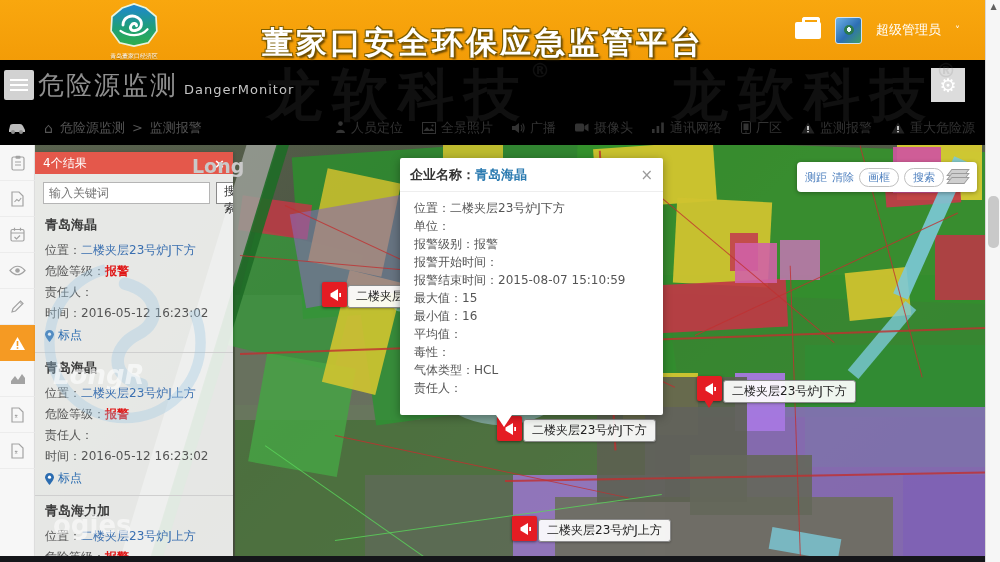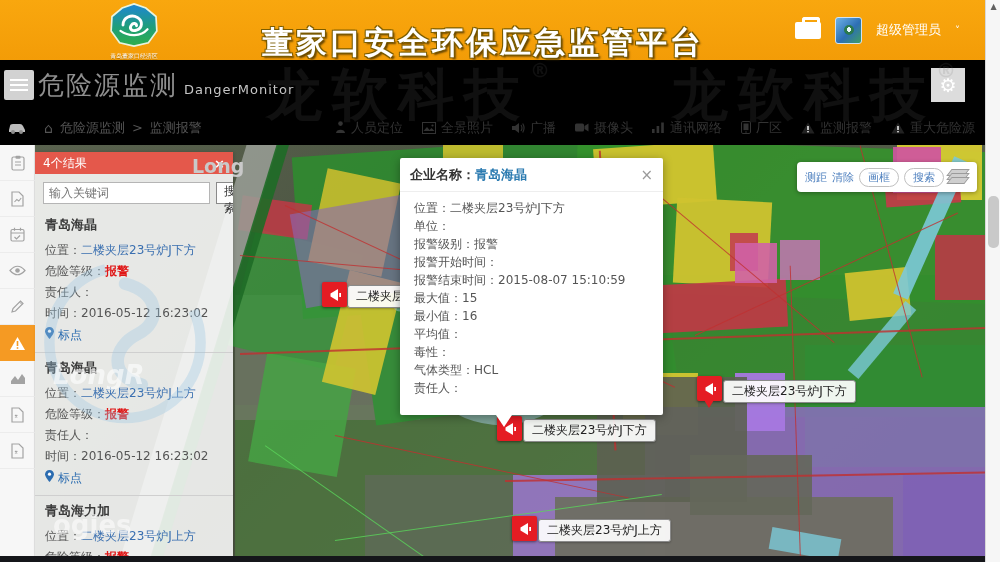--- a/index.html
+++ b/index.html
@@ -84,21 +84,21 @@
   .panel-close { margin-left:auto; font-weight:bold; cursor:pointer; font-size:13px; }
   .search-row { display:flex; align-items:center; gap:6px; padding:8px 8px 6px 8px; }
   .search-input { flex:1; height:22px; border:1px solid #b5b5b5; background:#fff; padding:0 5px; font-size:12px; color:#333; }
   .search-btn { height:22px; border:1px solid #8a8a8a; background:#fdfdfd; font-size:12px; padding:0 7px; cursor:pointer; color:#333; }
   .entry { padding:6px 10px 8px 10px; }
   .entry + .entry { border-top:1px solid #cfcfcf; }
   .e-name { font-size:13px; color:#3a3a3a; font-weight:bold; margin-bottom:6px; }
   .e-row { font-size:12px; color:#555; line-height:21px; white-space:nowrap; }
   .e-loc { color:#3a6fb0; }
   .e-alarm { color:#e01717; font-weight:bold; }
-  .e-mark { display:flex; align-items:flex-start; gap:4px; color:#2b6cb0; font-size:12px; margin-top:3px; cursor:pointer; }
+  .e-mark { display:flex; align-items:center; gap:4px; color:#2b6cb0; font-size:12px; margin-top:3px; cursor:pointer; }
 
   
   .status-tip { position:absolute; left:0; top:541px; width:237px; height:17px; background:#fdfdfd; border:1px solid #b9b9b9; border-left:none; font-size:11px; color:#333; line-height:15px; padding-left:5px; z-index:60; }
   .bottom-strip { position:absolute; left:0; top:556px; width:1000px; height:6px; background:#15161a; z-index:90; }
   .scrollbar { position:absolute; right:0; top:0; width:15px; height:562px; background:#f6f6f6; border-left:1px solid #d8d8d8; z-index:95; }
   .sb-arrow { width:15px; height:14px; text-align:center; font-size:8px; color:#606060; line-height:14px; }
   .sb-thumb { position:absolute; left:2px; top:196px; width:11px; height:52px; background:#c9c9c9; border-radius:5px; }
 </style>
 </head>
 <body>

